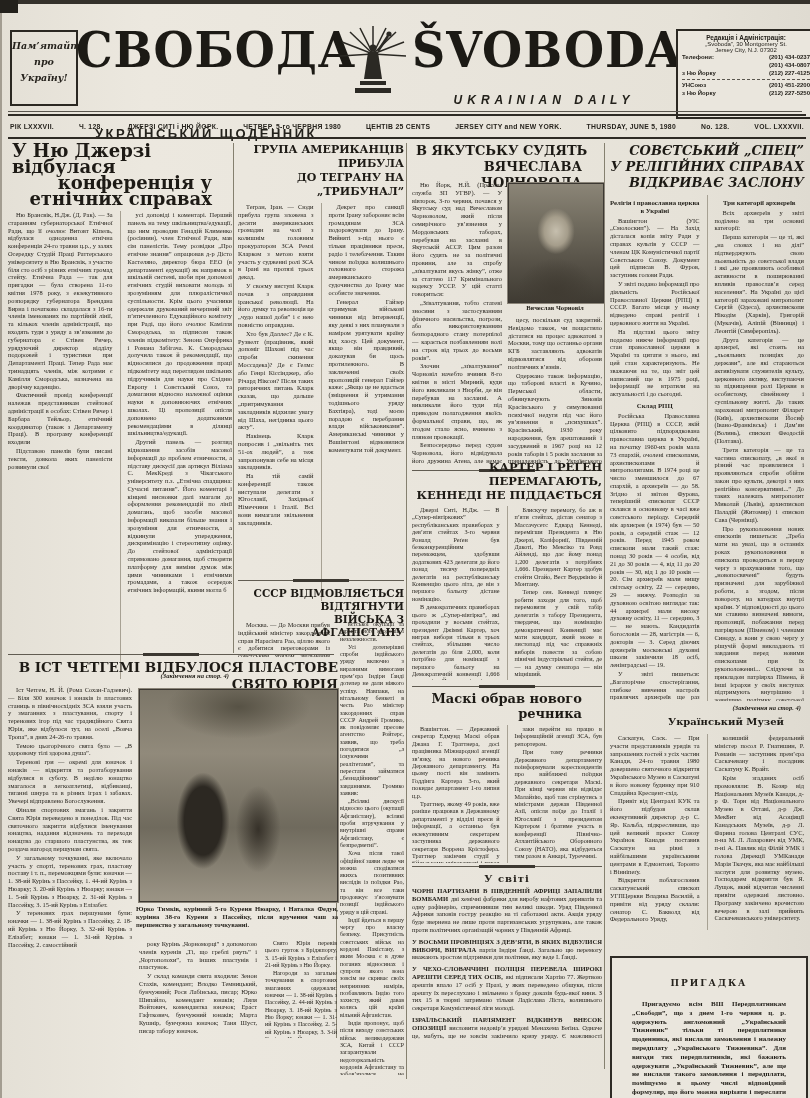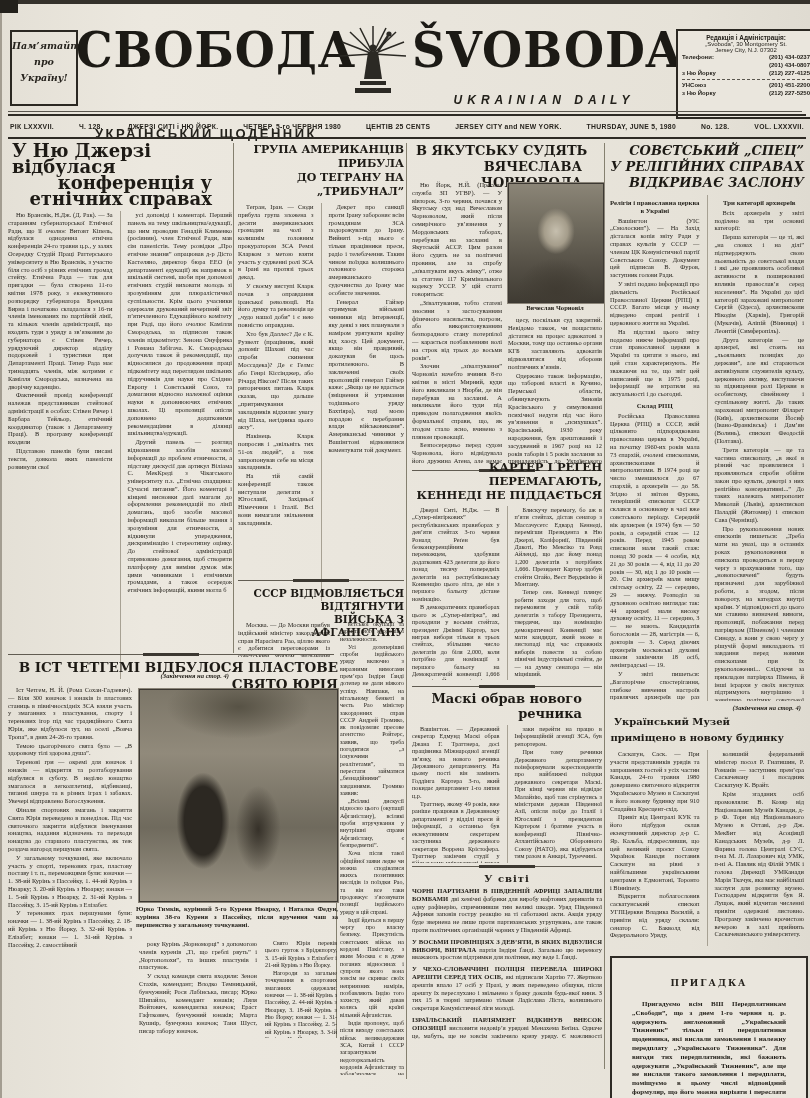--- a/index.html
+++ b/index.html
@@ -330,21 +330,20 @@
             <p>Про рукоположення нових єпископів пишеться: „Треба мати на увазі, що в останніх роках рукоположення в єпископа проводиться в першу чергу з врахуванням того, що „новопосвячені” будуть призначені для зарубіжної роботи, а згодом, після повороту, на катедрах внутрі країни. У відповідності до цього ми ставимо визначені вимоги, пропозиції, побажання перед патріярхом (Піменом) і членами Синоду, а вони у свою чергу у рішучій формі викладають ті завдання перед новими єпископами при їх рукоположенні... Слідуючи за прикладом патріярха Пімена, й інші ієрархи у своїх виступах підтримують внутрішню і зовнішню політику совєтської держави...”</p>
           </div>
       </div>
     </div>
     <span class="contline">(Закінчення на стор. 4)</span>
   </section>
 
   <section class="art" style="left:610px;top:714px;width:194px">
     <h2 class="hl st" style="font-size:10px;line-height:16px">
         <p>Український Музей</p>
-        <p>приміщено в новому будинку</p>
       </h2>
     <div class="cols" style="height:196px">
       <div class="col body">
           <p>Саскатун, Саск. — При участи представників урядів та запрошених гостей з усіх частин Канади, 24-го травня 1980 довершено святочного відкриття Українського Музею в Саскатуні в його новому будинку при 910 Спадайна Кресцент-схід.</p>
           <p>Привіт від Централі КУК та його підбудов склав екзекутивний директор д-р С. Яр. Кальба, підкресливши, що цей великий проєкт Союзу Українок Канади поставив Саскатун на рівні з найбільшими українськими центрами в Едмонтоні, Торонто і Вінніпеґу.</p>
           <p>Відкриття поблагословив саскатунський єпископ УГПЦеркви Владика Василій, а привіти від уряду склали: сенатор С. Бакволд від Федерального Уряду,</p>
         </div>
       <div class="col body">
           <p>колишній федеральний міністер посол Р. Гнатишин, Р. Романів — заступник прем’єра Саскачевану і посадник Саскатуну К. Врайт.</p>
           <p>Крім згаданих осіб промовляли: В. Козяр від Національних Музеїв Канади, д-р Ф. Торн від Національного Музею в Оттаві, д-р Дж. МекБит від Асоціяції Канадських Музеїв, д-р Л. Фарина голова Централі СУС, п-на М. Л. Лазарович від УМК, п-ні А. Павлик від Філій УМК і голова Дирекції УМКанади Марія Ткачук, яка має найбільші заслуги для розвитку музею. Господарем відкриття був Я. Лущок, який відчитав численні привіти одержані листовно. Програму закінчено врочистою вечерою в залі прийнять Саскачеванського університету.</p>

